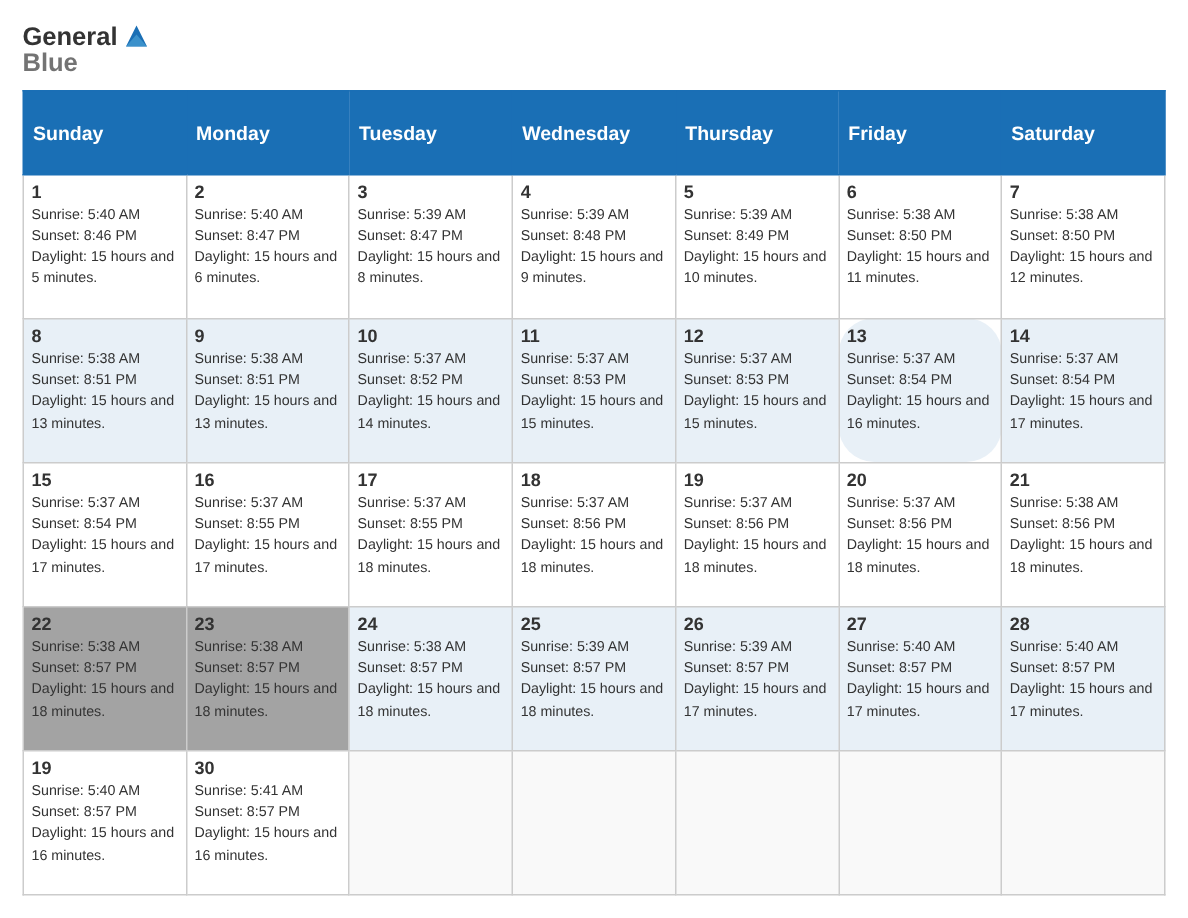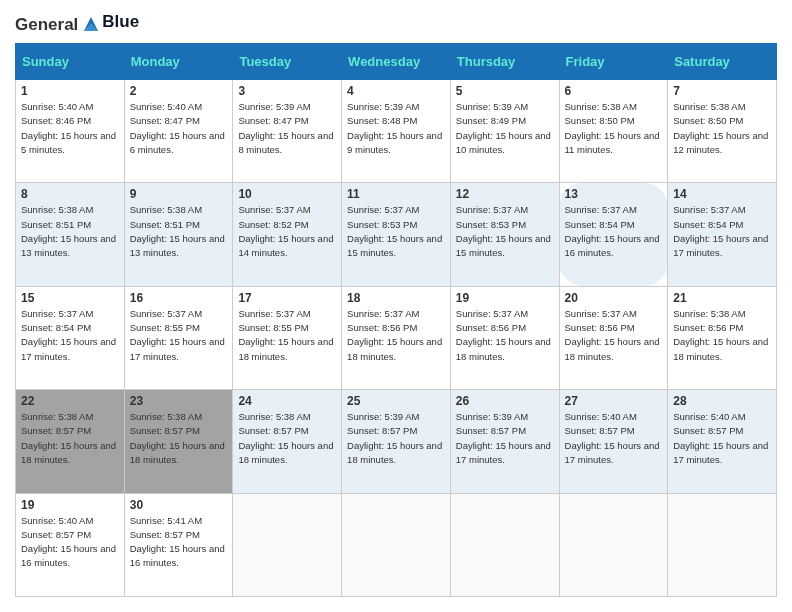--- a/index.html
+++ b/index.html
@@ -41,23 +41,23 @@
     }
     .calendar {
       flex: 1;
       border: 1px solid #ccc;
       border-collapse: collapse;
       width: 100%;
       table-layout: fixed;
     }
     .calendar th {
       background-color: #1a6fb5;
-      color: #5eead4;
+      color: #ffffff;
       text-align: left;
-      padding: 10px 6px;
+      padding: 20px 6px;
       font-size: 13px;
       font-weight: bold;
       border: 1px solid #1a6fb5;
     }
     .calendar td {
       vertical-align: top;
       border: 1px solid #ccc;
       padding: 4px 5px;
       font-size: 9.5px;
       color: #333;
@@ -82,29 +82,29 @@
     .last-row td {
       height: 65px;
     }
   </style>
 </head>
 <body>
 
 <div class="page">
   <div class="header">
     <div class="logo">
-      <div style="display:flex;line-height:1.1">
+      <div style="display:flex;flex-direction:column;line-height:1.1">
         <span style="display:flex;align-items:center;">
           <span style="font-size:17px;font-weight:bold;color:#333;">General</span>
           <svg width="22" height="22" viewBox="0 0 22 22" style="margin-left:2px;margin-top:-2px;">
             <polygon points="4,18 11,4 18,18" fill="#1a6fb5"></polygon>
             <polygon points="4,18 11,10 18,18" fill="#4a9fd4" opacity="0.7"></polygon>
           </svg>
         </span>
-        <span style="font-size:17px;font-weight:bold;color:#0f172a;margin-top:-2px;">Blue</span>
+        <span style="font-size:17px;font-weight:bold;color:#737373;margin-top:-2px;">Blue</span>
       </div>
     </div>
     <div class="title-block">
       <div class="month-title"></div>
       <div class="location-title"></div>
     </div>
   </div>
 
   <table class="calendar">
     <thead>

